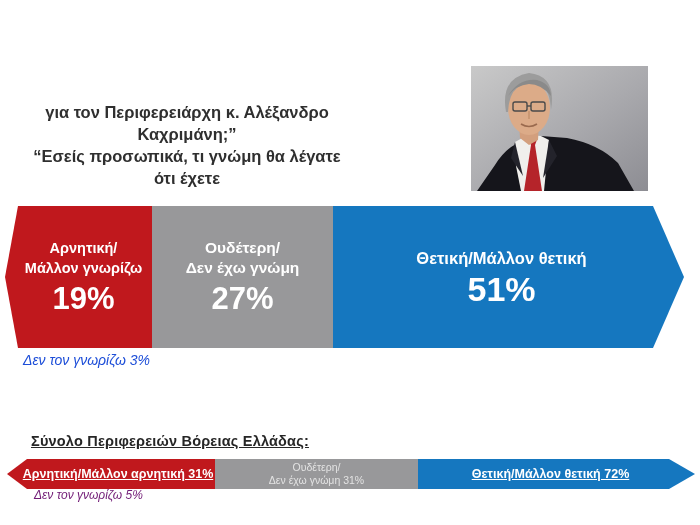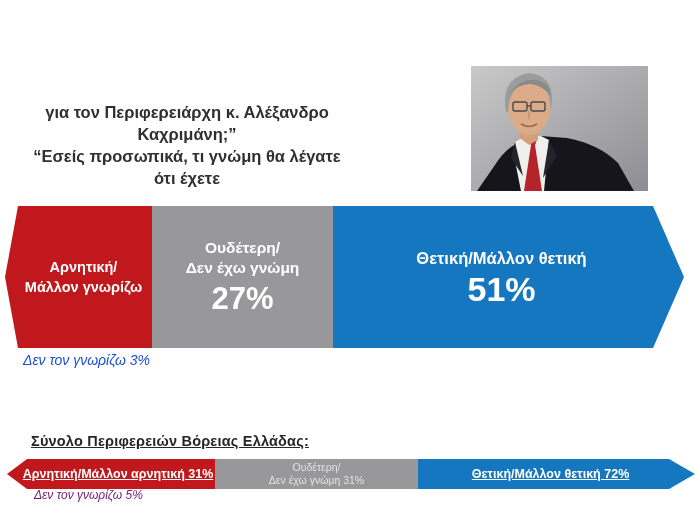--- a/index.html
+++ b/index.html
@@ -114,20 +114,21 @@
       <path d="M58 45 L58 53" stroke="#c2906c" stroke-width="1.4" fill="none"></path>
     </svg>
   </div>
 
   <div class="main-bar">
     <div class="seg seg-neg-main">
       <div class="lbl">
         <div>Αρνητική/</div>
         <div>Μάλλον γνωρίζω</div>
       </div>
+      <div class="val">19%</div>
     </div>
     <div class="seg seg-neu-main">
       <div class="lbl">
         <div>Ουδέτερη/</div>
         <div>Δεν έχω γνώμη</div>
       </div>
       <div class="val">27%</div>
     </div>
     <div class="seg seg-pos-main">
       <div class="lbl">Θετική/Μάλλον θετική</div>

